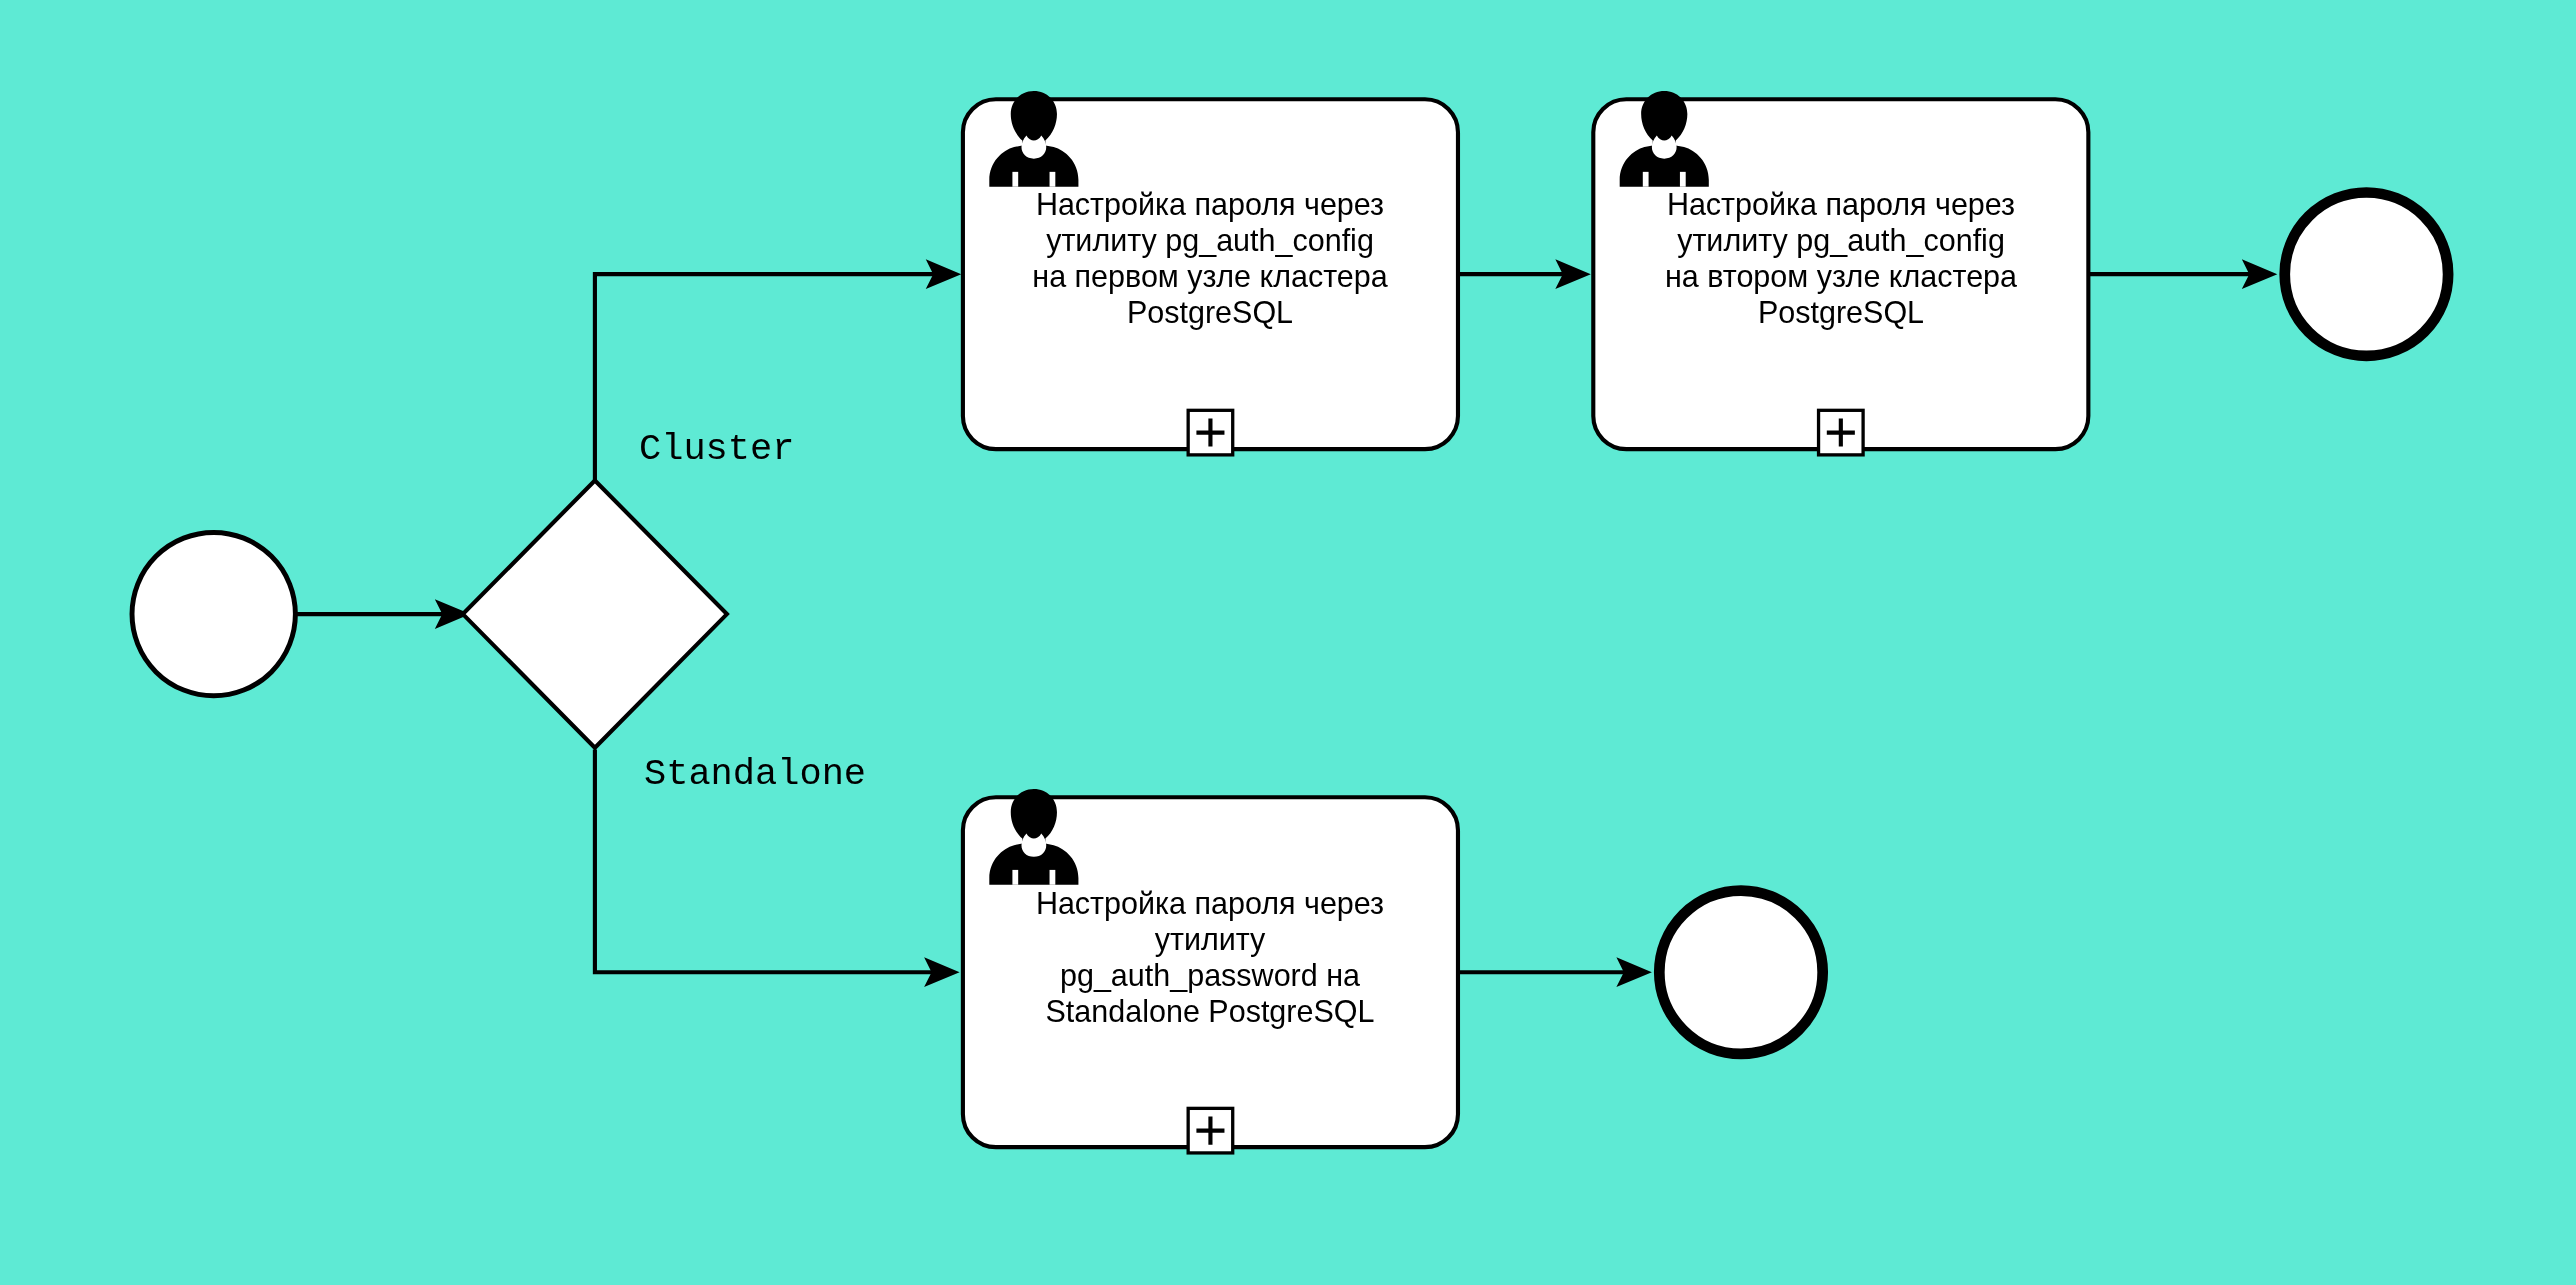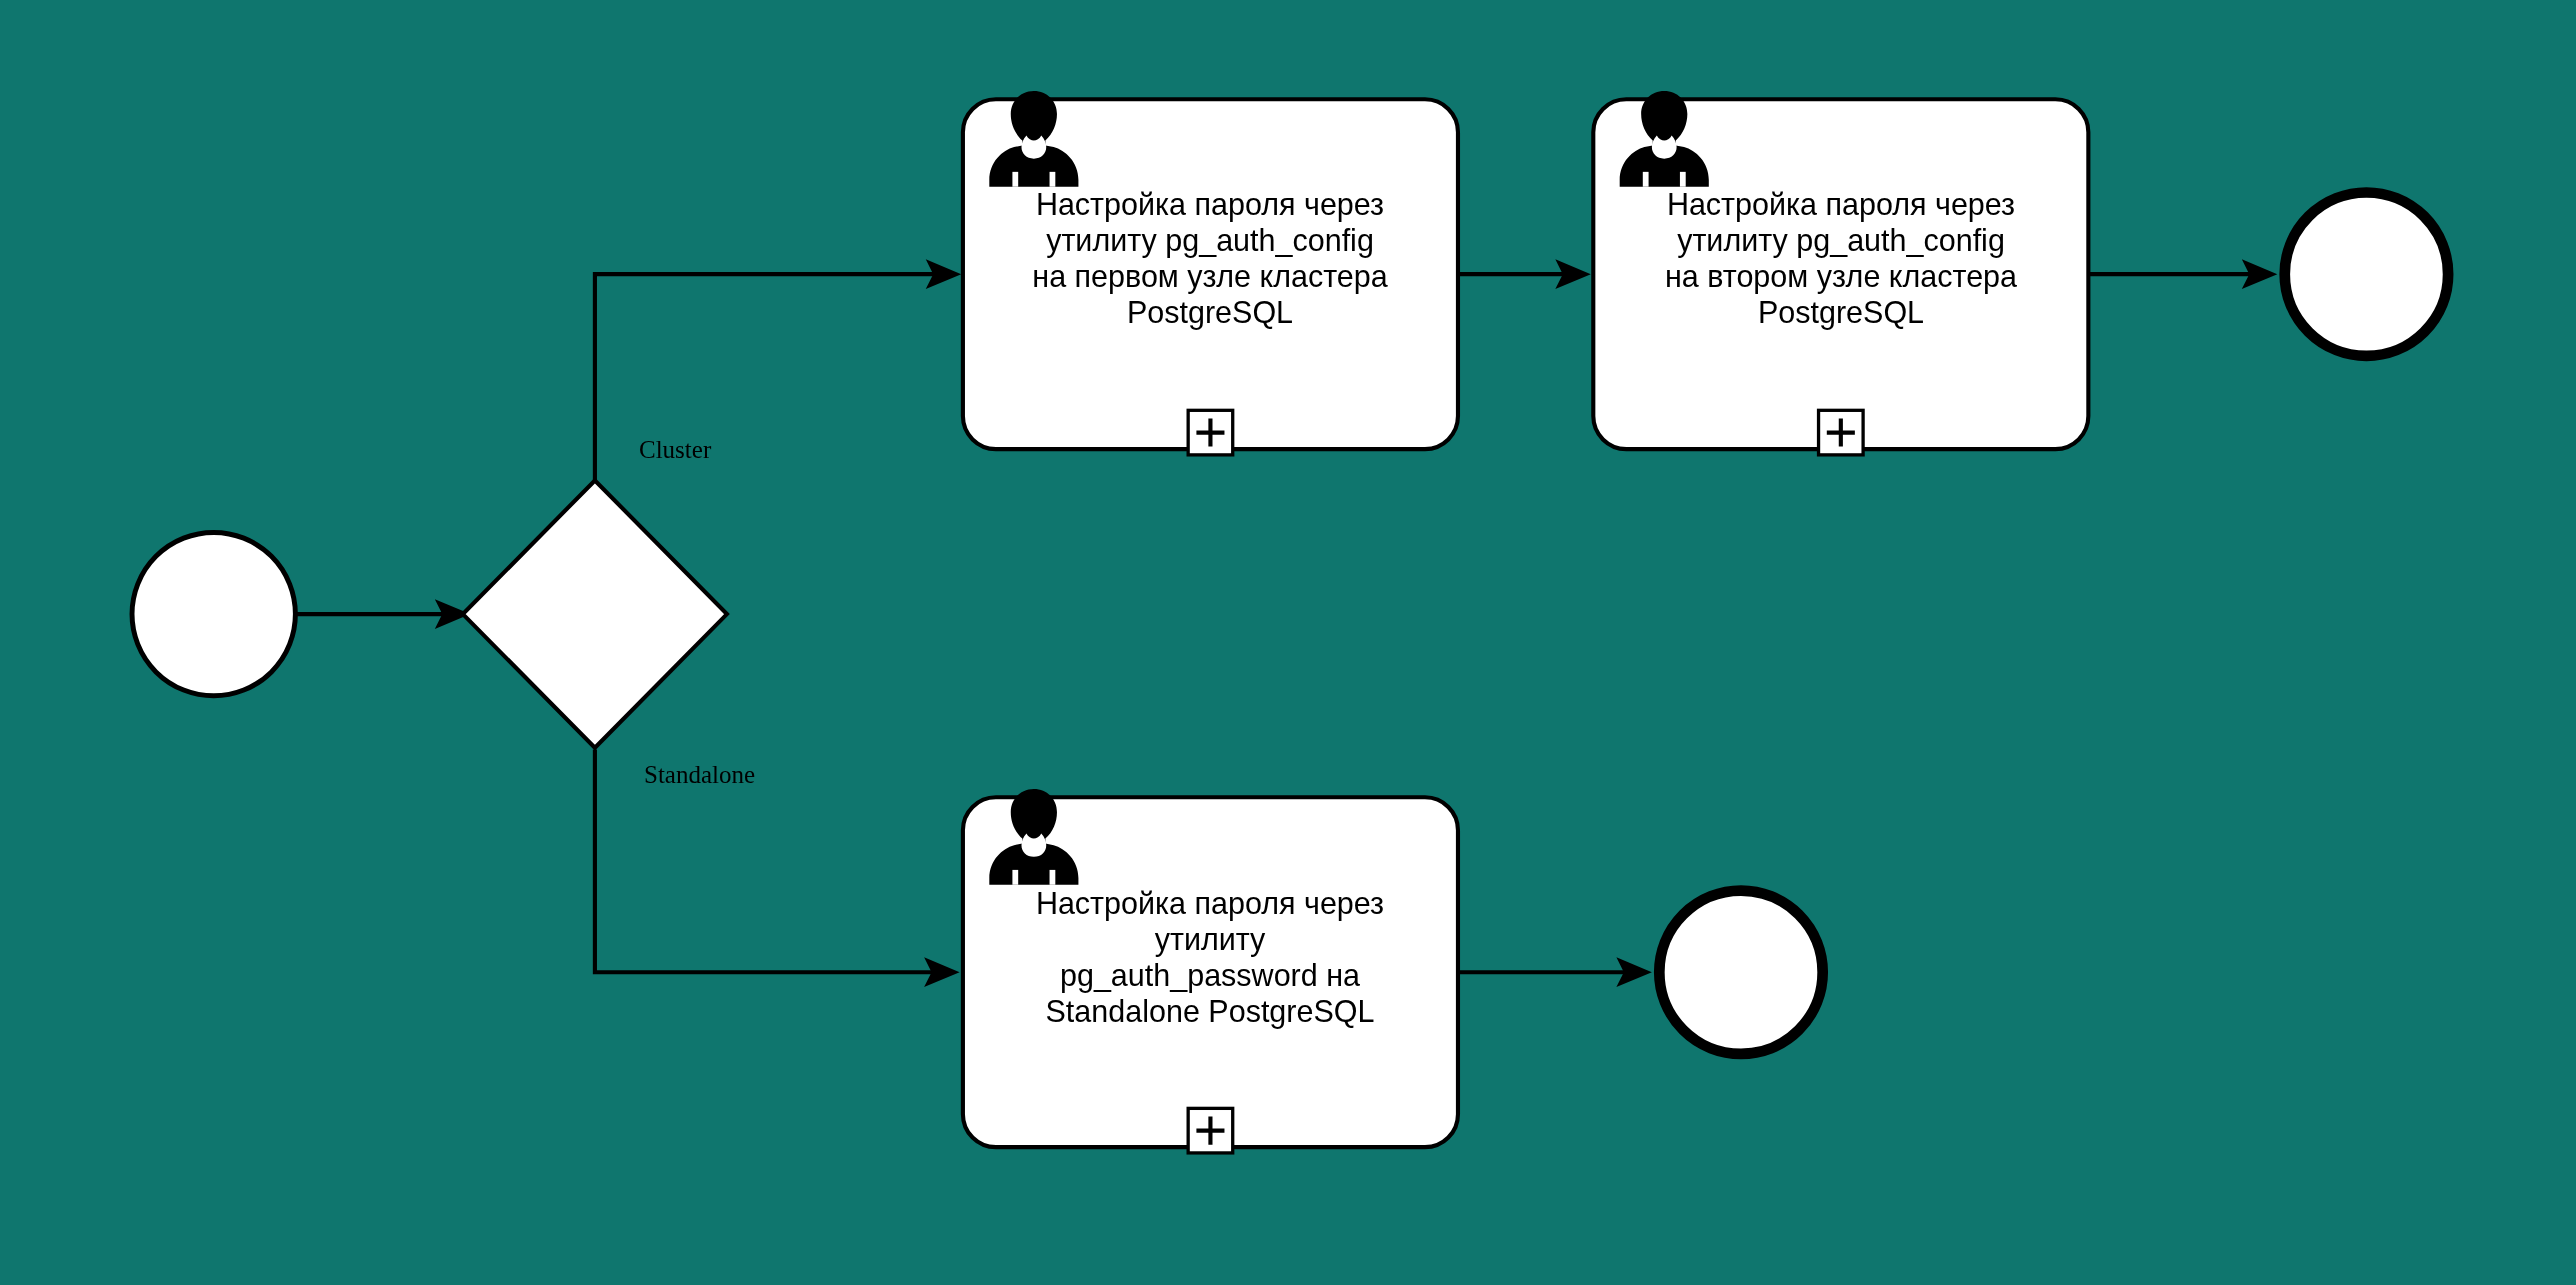--- a/index.html
+++ b/index.html
@@ -8,21 +8,21 @@
     padding: 0;
     background: #ffffff;
   }
   body {
     font-family: "Liberation Sans", sans-serif;
   }
   #canvas {
     position: relative;
     width: 2576px;
     height: 1286px;
-    background: #0f766e;
+    background: #5eead4;
     overflow: hidden;
   }
   #bpmn-svg {
     position: absolute;
     left: 0;
     top: 0;
     width: 2576px;
     height: 1286px;
     display: block;
   }
@@ -79,22 +79,22 @@
     text-align: center;
     font-family: "Liberation Sans", sans-serif;
     font-size: 30.5px;
     line-height: 36px;
     color: #000000;
     white-space: pre-line;
     pointer-events: none;
   }
   .flow-label {
     position: absolute;
-    font-family: Liberation Serif, serif;
-    font-size: 25px;
+    font-family: Liberation Mono, monospace;
+    font-size: 37px;
     line-height: 35px;
     color: #000000;
     white-space: nowrap;
   }
 </style>
 </head>
 <body>
 
 <div id="canvas">
 

